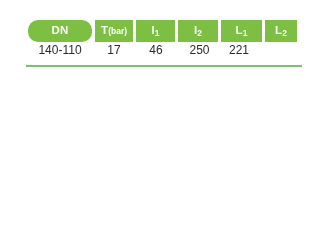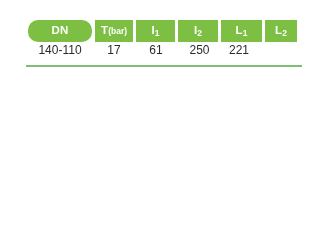--- a/index.html
+++ b/index.html
@@ -128,20 +128,20 @@
     <div class="header-cell c5">
       <span>L</span>
         <span class="paren"></span>
         <span class="sub">2</span>
     </div>
   </div>
 
   <div class="data-row">
     <div class="data-cell c0">140-110</div>
     <div class="data-cell c1">17</div>
-    <div class="data-cell c3">61</div>
+    <div class="data-cell c3">46</div>
     <div class="data-cell c4">250</div>
     <div class="data-cell c5">221</div>
   </div>
 
 </div>
 
 <div class="bottom-rule"></div>
 
 </body></html>

